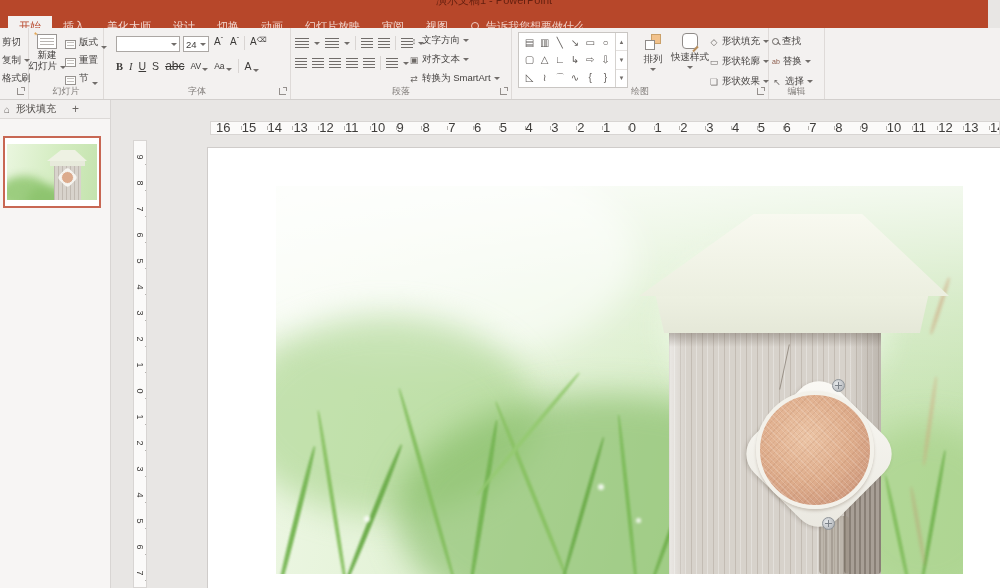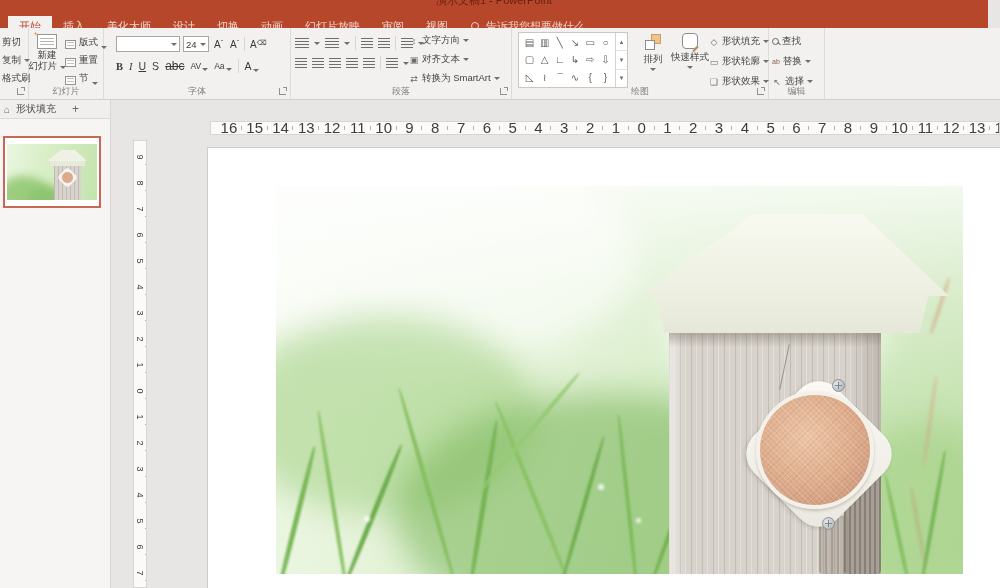--- a/index.html
+++ b/index.html
@@ -38,21 +38,21 @@
   .ns-ico::after{content:"";position:absolute;left:2px;top:3px;right:2px;height:7px;
      background:repeating-linear-gradient(180deg,#b9b5b2 0 1px,transparent 1px 3px)}
   .new-slide .rtxt{line-height:11px;text-align:left}
   .scol{display:flex;flex-direction:column;gap:4px;padding-top:2px}
   .srow{display:flex;align-items:flex-end;gap:3px;height:14px}
   .mini-ico{width:11px;height:9px;border:1px solid #96928f;background:#fdfdfc;position:relative;flex:none}
   .mini-ico::after{content:"";position:absolute;inset:1px;background:repeating-linear-gradient(180deg,#c4c0bd 0 1px,transparent 1px 3px)}
 
   
   .g-font{width:187px;padding:8px 0 0 12px}
-  .fRow1{display:flex;align-items:center;gap:3px}
+  .fRow1{display:flex;align-items:flex-start;gap:3px}
   .combo{height:16px;border:1px solid #aba7a4;background:#fff;display:flex;align-items:center;justify-content:space-between;padding:0 2px;font-size:9.5px;color:#3c3a38}
   .c-name{width:64px}.c-size{width:26px}
   .abtn{font-size:10px;color:#3c3a38;padding:0 2px}
   .sup{font-size:7px;vertical-align:top}
   .fRow2{display:flex;align-items:center;gap:6px;margin-top:7px}
   .fmt{font-size:10.5px;color:#3c3a38;display:flex;align-items:flex-end;gap:1px}
   .fmt.b{font-weight:bold;font-family:"Liberation Serif","DejaVu Serif",serif}
   .fmt.i{font-style:italic;font-family:"Liberation Serif","DejaVu Serif",serif}
   .fmt.u{text-decoration:underline}
   .fmt.st{text-decoration:line-through;font-size:12px}
@@ -112,21 +112,21 @@
      clip-path:polygon(35% 0,70% 0,100% 100%,0 100%)}
   .t-fascia{position:absolute;left:43px;top:17px;width:35px;height:5px;background:#e7eadb}
   .t-post{position:absolute;left:47px;top:22px;width:27px;height:34px;background:#d8d3cc;
      background-image:repeating-linear-gradient(90deg,rgba(125,112,100,.25) 0 1px,transparent 1px 4px)}
   .t-mount{position:absolute;left:53px;top:26px;width:15px;height:15px;background:#f6f5f1;border-radius:4px;transform:rotate(45deg)}
   .t-disc{position:absolute;left:54px;top:27px;width:13px;height:13px;border-radius:50%;background:#dcab8d;border:1px solid #f6f5f1}
 
   .editor{position:absolute;left:112px;top:100px;right:0;bottom:0;background:#e8e6e4;overflow:hidden}
   .h-ruler{position:absolute;left:98px;top:21px;right:0;height:14px;background:#fbfaf9;border:1px solid #d8d5d3;
      display:flex;padding-left:5px;overflow:hidden}
-  .h-cell{flex:none;width:25.8px;font-size:15px;color:#3f3d3b;line-height:12px;text-align:center;position:relative}
+  .h-cell{flex:none;width:25.8px;font-size:13px;color:#3f3d3b;line-height:12px;position:relative}
   .h-cell::after{content:"";position:absolute;right:0;top:4px;width:1px;height:4px;background:#b4b1ae}
   .v-ruler{position:absolute;left:21px;top:40px;width:14px;bottom:0;background:#fbfaf9;border:1px solid #d8d5d3;
      display:flex;flex-direction:column;padding-top:3px;overflow:hidden}
   .v-cell{flex:none;height:26px;width:12px;font-size:9px;color:#3f3d3b;display:flex;align-items:center;justify-content:center;
      transform:rotate(90deg);position:relative}
   .v-cell::after{content:"";position:absolute;right:-2px;top:5px;width:1px;height:3px;background:#b4b1ae}
 
   .slide{position:absolute;left:95px;top:47px;width:920px;height:600px;background:#fff;border:1px solid #cfccca}
 
   

